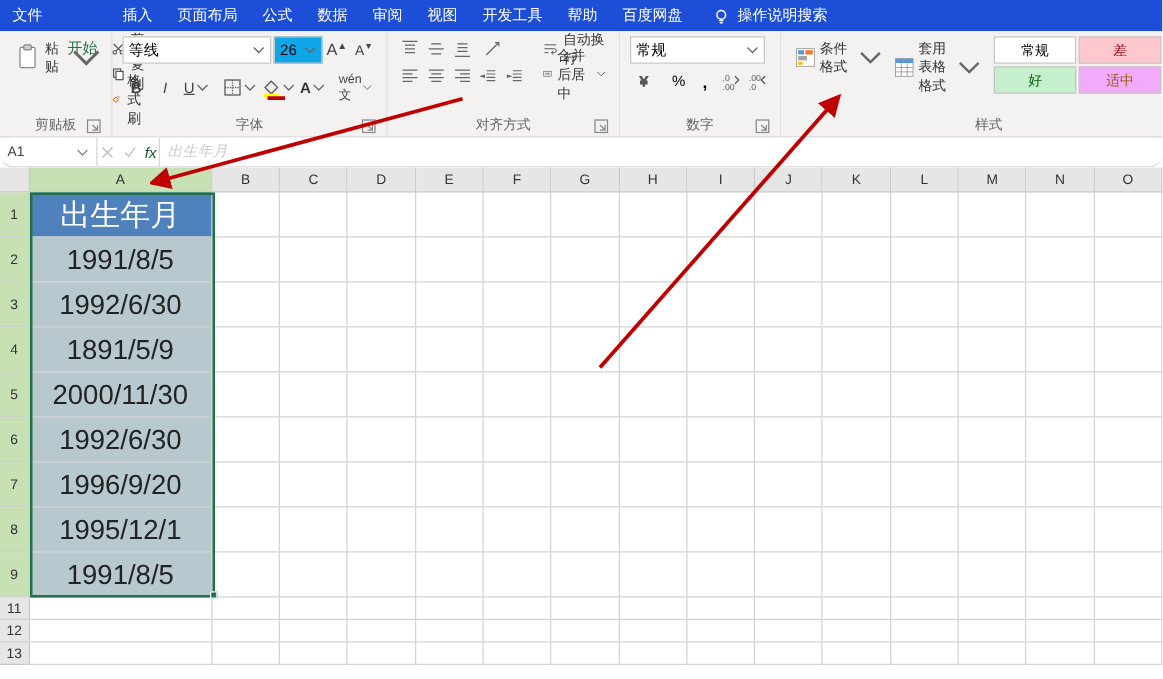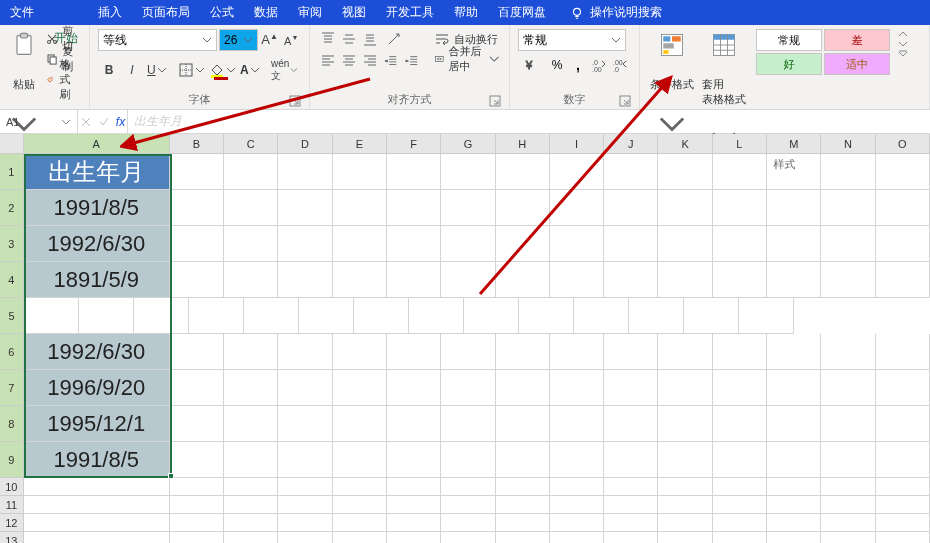--- a/index.html
+++ b/index.html
@@ -11,21 +11,21 @@
 .tabbar .tab.active { background: #f3f2f1; color: #217346; margin-top: 38px; }
 .tabbar .tell { display: flex; align-items: center; gap: 6px; margin-left: 14px; }
 .bulb { width: 14px; height: 14px; }
 
 
 .ribbon { background: #f3f2f1; border-bottom: 1px solid #d7d7d7; height: 85px; display: flex; }
 .group { border-right: 1px solid #e0e0e0; padding: 4px 8px 0; display: flex; flex-direction: column; justify-content: space-between; }
 .group-content { flex: 1; display: flex; align-items: flex-start; gap: 4px; }
 .group-label { text-align: center; font-size: 11px; color: #666; padding: 2px 0; position: relative; }
 .group-label .dlg { position: absolute; right: 0; bottom: 2px; width: 12px; height: 12px; }
-.btn-lg { display: flex; flex-direction: column; align-items: center; gap: 18px; font-size: 11px; color: #333; padding: 2px; }
+.btn-lg { display: flex; flex-direction: row; align-items: center; gap: 2px; font-size: 11px; color: #333; padding: 2px; }
 .btn-lg svg { width: 28px; height: 28px; }
 .btn-sm { display: flex; align-items: center; gap: 4px; font-size: 11px; color: #333; padding: 1px 2px; height: 20px; }
 .btn-sm svg, .icon-sm { width: 16px; height: 16px; }
 .col-stack { display: flex; flex-direction: column; gap: 0; }
 
 
 .font-row1 { display: flex; gap: 2px; align-items: center; }
 .font-name { width: 132px; height: 22px; border: 1px solid #c8c6c4; background: #fff; padding: 0 4px; font-size: 12px; position: relative; display:flex; align-items:center; justify-content:space-between;}
 .font-size { width: 42px; height: 22px; border: 1px solid #c8c6c4; background: #0ea5e9; padding: 0 4px; font-size: 12px; display:flex; align-items:center; justify-content:space-between;}
 .dd { width:10px; height:10px; }
@@ -42,21 +42,21 @@
 .numfmt { width:108px; height:22px; border:1px solid #c8c6c4; background:#fff; padding:0 4px; display:flex; align-items:center; justify-content:space-between;}
 
 
 .style-swatch { width:66px; height:22px; border:1px solid #c8c6c4; display:flex; align-items:center; justify-content:center; font-size:11px;}
 .sw-normal { background:#fff; }
 .sw-bad { background:#ffc7ce; color:#9c0006; }
 .sw-good { background:#c6efce; color:#006100; }
 .sw-neutral { background:#f0abfc; color:#9c5700; }
 
 
-.fxbar { height: 24px; border-bottom: 1px solid #d7d7d7; display: flex; align-items: stretch; background: #fff;}
+.fxbar { height: 24px; border-bottom: 1px solid #d7d7d7; display: flex; align-items: stretch; background: #fff; border-radius: 11px;}
 .namebox { width: 78px; border-right: 1px solid #d7d7d7; display:flex; align-items:center; padding:0 6px; font-size:11px; color:#444; justify-content:space-between;}
 .fx-btns { width: 50px; border-right: 1px solid #d7d7d7; display:flex; align-items:center; justify-content:center; gap:6px;}
 .fx-input { flex:1; display:flex; align-items:center; padding:0 6px; color:#bbb; font-style:italic; font-size:12px;}
 
 
 .grid-wrap { position:relative; }
 .colheads { display:flex; height:20px;}
 .corner { width:24px; background:#e6e6e6; border-right:1px solid #ccc; border-bottom:1px solid #ccc;}
 .colhead { width:55px; background:#e6e6e6; border-right:1px solid #ccc; border-bottom:1px solid #ccc; display:flex; align-items:center; justify-content:center; font-size:11px; color:#333;}
 .colhead.colA { width:148px; background:#c7e0b4;}
@@ -410,21 +410,21 @@
         <path d="M1 3l4 4 4-4" stroke="#888" fill="none"></path>
       </svg>
   </div>
   <div class="fx-btns">
     <svg width="12" height="12" viewBox="0 0 12 12">
         <path d="M2 2l8 8M10 2l-8 8" stroke="#bbb"></path>
       </svg>
     <svg width="12" height="12" viewBox="0 0 12 12">
         <path d="M2 6l3 3 5-7" stroke="#bbb" fill="none"></path>
       </svg>
-    <span style="font-style:italic; color:#1d4ed8; font-size:12px">fx</span>
+    <span style="font-style:italic; color:#14532d; font-size:12px">fx</span>
   </div>
   <div class="fx-input">
     <span style="color:#ccc">出生年月</span>
   </div>
 </div>
 
 <div class="grid-wrap" id="grid-wrap">
   <div class="colheads" id="colheads">
     <div class="corner"></div>
   <div class="colhead colA">A</div>
@@ -511,20 +511,21 @@
         <div class="cell"></div>
         <div class="cell"></div>
         <div class="cell"></div>
         <div class="cell"></div>
         <div class="cell"></div>
         <div class="cell"></div>
         <div class="cell"></div>
       </div>
       <div class="row data">
         <div class="rowhead sel">5</div>
+        <div class="cell colA sel">2000/11/30</div>
         <div class="cell"></div>
         <div class="cell"></div>
         <div class="cell"></div>
         <div class="cell"></div>
         <div class="cell"></div>
         <div class="cell"></div>
         <div class="cell"></div>
         <div class="cell"></div>
         <div class="cell"></div>
         <div class="cell"></div>
@@ -583,38 +584,20 @@
         <div class="cell"></div>
         <div class="cell"></div>
         <div class="cell"></div>
         <div class="cell"></div>
         <div class="cell"></div>
         <div class="cell"></div>
       </div>
       <div class="row data">
         <div class="rowhead sel">9</div>
         <div class="cell colA sel">1991/8/5</div>
-        <div class="cell"></div>
-        <div class="cell"></div>
-        <div class="cell"></div>
-        <div class="cell"></div>
-        <div class="cell"></div>
-        <div class="cell"></div>
-        <div class="cell"></div>
-        <div class="cell"></div>
-        <div class="cell"></div>
-        <div class="cell"></div>
-        <div class="cell"></div>
-        <div class="cell"></div>
-        <div class="cell"></div>
-        <div class="cell"></div>
-      </div>
-      <div class="row">
-        <div class="rowhead">10</div>
-        <div class="cell colA"></div>
         <div class="cell"></div>
         <div class="cell"></div>
         <div class="cell"></div>
         <div class="cell"></div>
         <div class="cell"></div>
         <div class="cell"></div>
         <div class="cell"></div>
         <div class="cell"></div>
         <div class="cell"></div>
         <div class="cell"></div>

